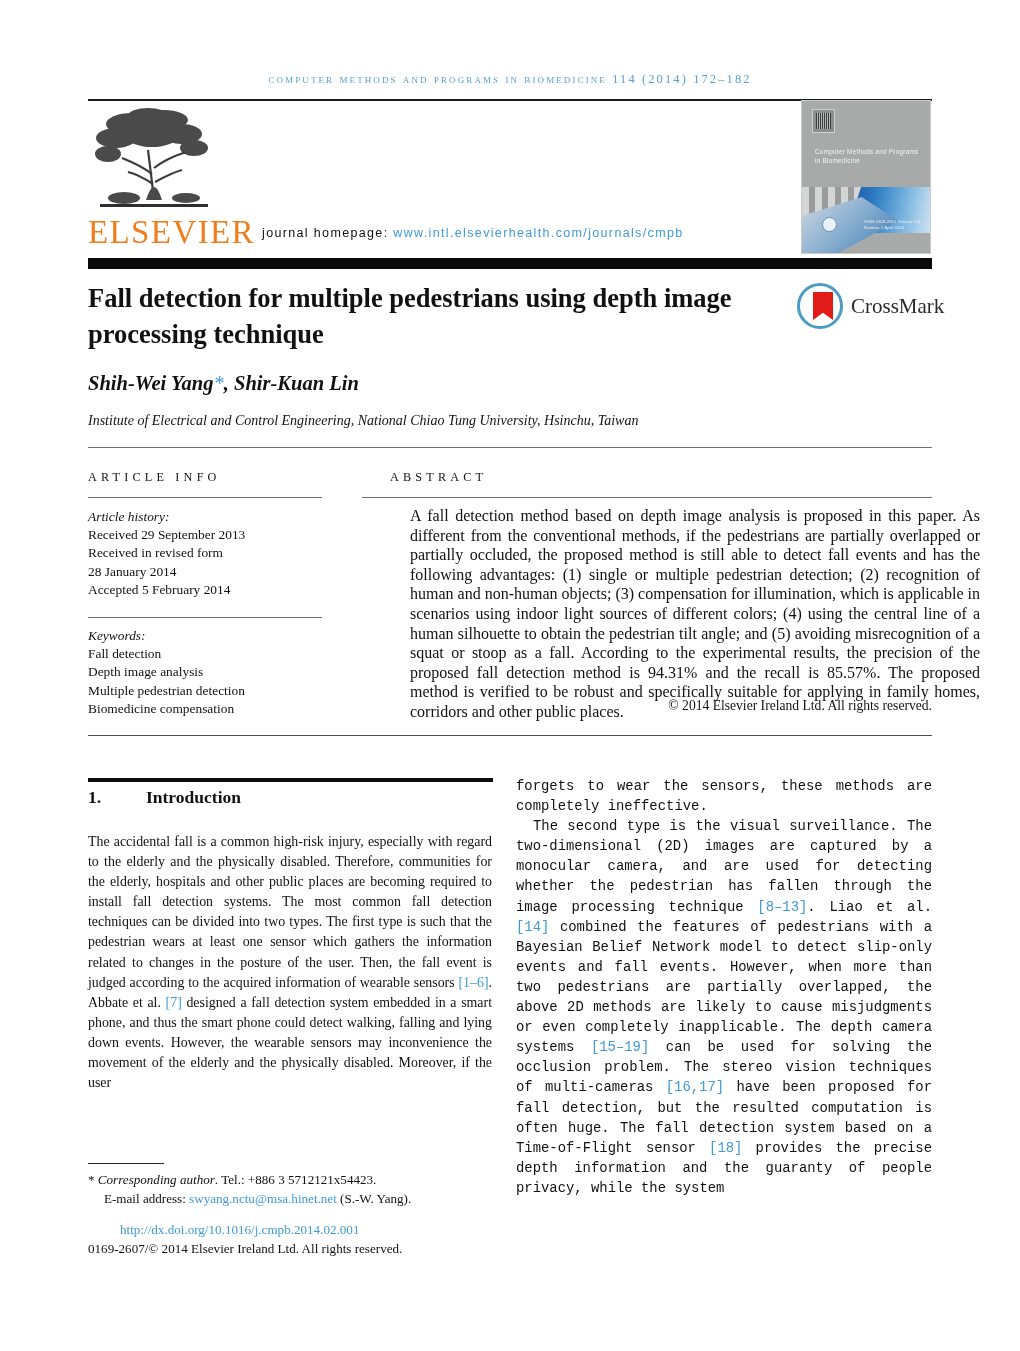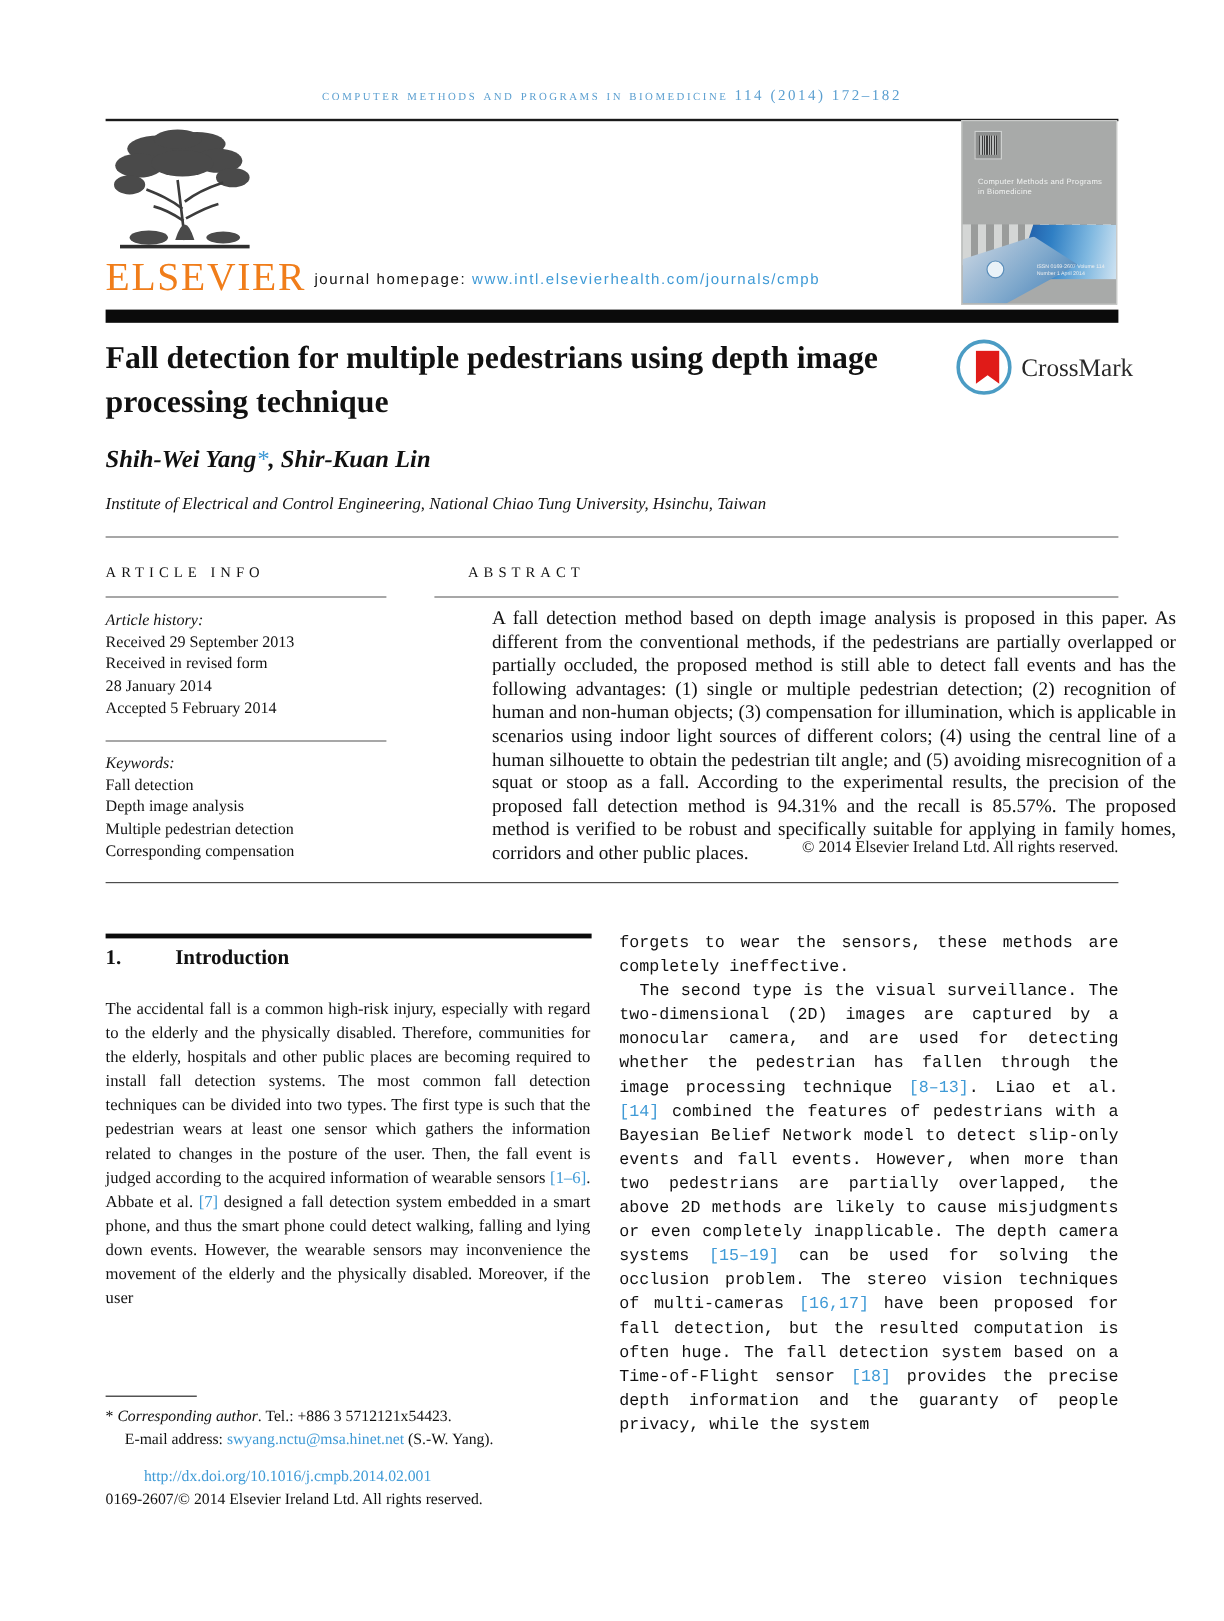--- a/index.html
+++ b/index.html
@@ -467,21 +467,21 @@
     <div>28 January 2014</div>
     <div>Accepted 5 February 2014</div>
   </div>
 
   <div class="rule-kw"></div>
   <div class="keywords">
     <div class="lbl">Keywords:</div>
     <div>Fall detection</div>
     <div>Depth image analysis</div>
     <div>Multiple pedestrian detection</div>
-    <div>Corresponding compensation</div>
+    <div>Biomedicine compensation</div>
   </div>
 
   <div class="abstract">A fall detection method based on depth image analysis is proposed in this paper. As different from the conventional methods, if the pedestrians are partially overlapped or partially occluded, the proposed method is still able to detect fall events and has the following advantages: (1) single or multiple pedestrian detection; (2) recognition of human and non-human objects; (3) compensation for illumination, which is applicable in scenarios using indoor light sources of different colors; (4) using the central line of a human silhouette to obtain the pedestrian tilt angle; and (5) avoiding misrecognition of a squat or stoop as a fall. According to the experimental results, the precision of the proposed fall detection method is 94.31% and the recall is 85.57%. The proposed method is verified to be robust and specifically suitable for applying in family homes, corridors and other public places.</div>
   <div class="copyright">© 2014 Elsevier Ireland Ltd. All rights reserved.</div>
 
   <div class="rule-after-abs"></div>
 
   <div class="sec-rule"></div>
   <div class="sec-head">
     <span class="num">1.</span><span>Introduction</span>

